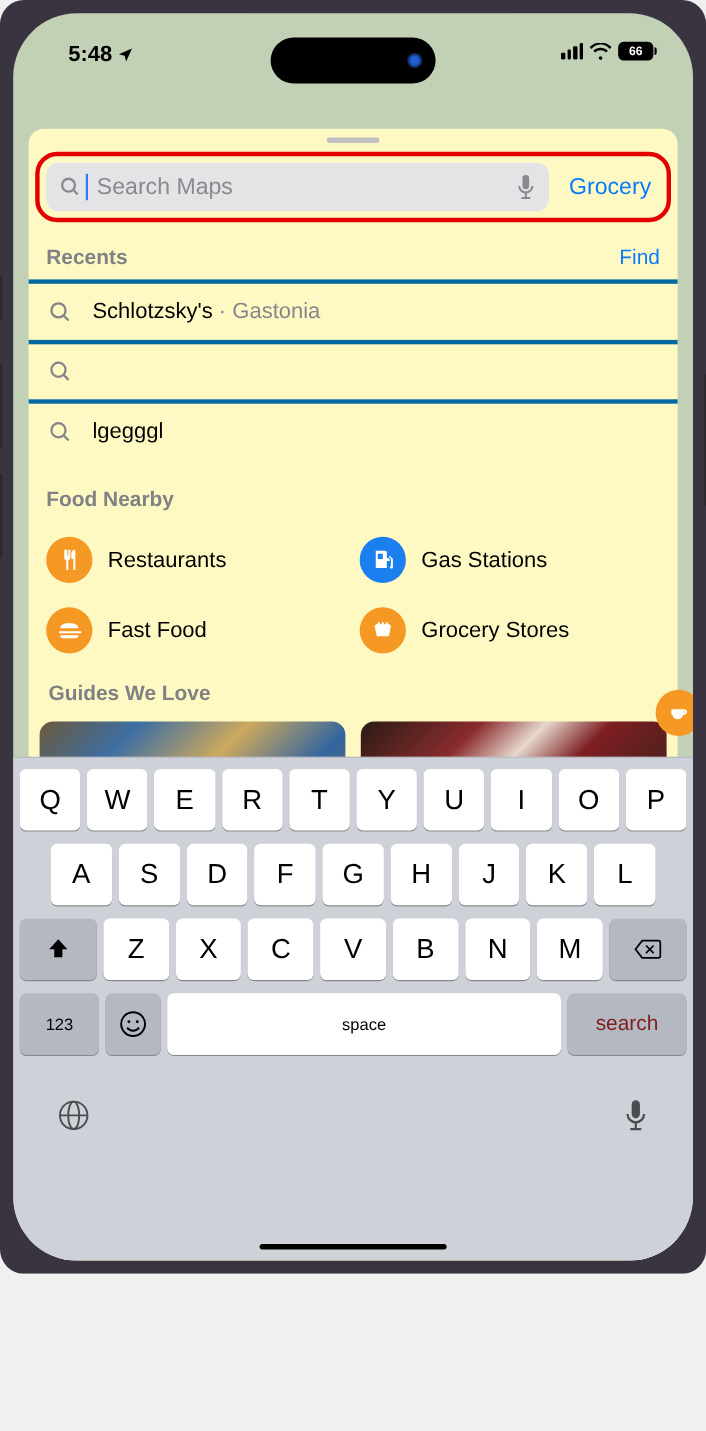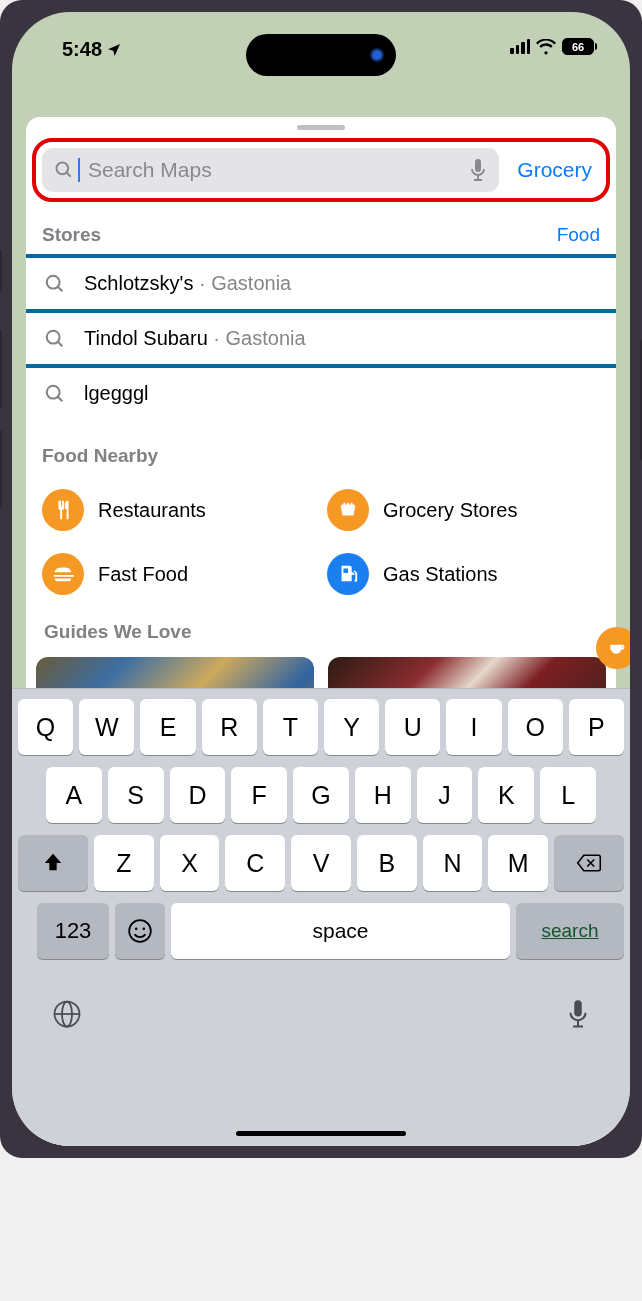--- a/index.html
+++ b/index.html
@@ -11,21 +11,21 @@
   .statusbar { position: absolute; top: 0; left: 0; right: 0; height: 80px; display: flex; justify-content: space-between; align-items: flex-start; padding: 26px 36px 0 50px; z-index: 40; font-weight: 600; color: #000; }
   .sb-left { font-size: 20px; display: flex; align-items: center; gap: 4px; }
   .sb-right { display: flex; align-items: center; gap: 6px; }
   .signal { display: flex; align-items: flex-end; gap: 2px; }
   .sbar { width: 3.5px; background: #000; border-radius: 1px; }
   .sbar.s1 { height: 6px; } .sbar.s2 { height: 9px; } .sbar.s3 { height: 12px; } .sbar.s4 { height: 15px; }
   .wifi { font-size: 18px; }
   .battery { border: 1.5px solid #000; border-radius: 5px; width: 32px; height: 17px; position: relative; display: flex; align-items: center; justify-content: center; font-size: 11px; font-weight: 700; background: #000; color: #fff; }
   .battery::after { content:""; position: absolute; right: -4px; top: 4px; width: 2.5px; height: 7px; background: #000; border-radius: 0 2px 2px 0; }
 
-  .sheet { position: absolute; top: 105px; left: 14px; right: 14px; bottom: 0; background: #ffffff; border-radius: 14px 14px 0 0; display: flex; flex-direction: column; }
+  .sheet { position: absolute; top: 105px; left: 14px; right: 14px; bottom: 0; background: #fef9c3; border-radius: 14px 14px 0 0; display: flex; flex-direction: column; }
   .grabber { width: 48px; height: 5px; background: #c0c0c2; border-radius: 3px; margin: 8px auto 4px; }
 
   .search-annot { border: 4px solid #e30000; border-radius: 20px; margin: 4px 6px 10px; padding: 6px 6px; display: flex; align-items: center; gap: 10px; }
   .searchbox { flex: 1; background: #e4e4e7; border-radius: 11px; display: flex; align-items: center; padding: 10px 12px; gap: 8px; }
   .search-icon svg, .mic svg { display: block; }
   .searchbox input { flex: 1; border: none; background: transparent; font-size: 21px; color: #8a8a8e; outline: none; }
   .searchbox input::placeholder { color: #8a8a8e; }
   .cursor { border-left: 2px solid #2f7af3; height: 24px; margin-left: -4px; }
   .cancel { color: #0a7aff; font-size: 21px; padding: 6px 8px; }
 
@@ -54,24 +54,24 @@
   .card { flex: 1; height: 92px; border-radius: 12px; }
   .card1 { background: linear-gradient(135deg,#6b5a3a 0%, #3d6ea3 25%, #cda95d 52%, #3064a0 78%, #8c7343 100%); }
   .card2 { background: linear-gradient(135deg,#2b1b14 0%, #8a2c2e 30%, #e6d7cc 46%, #7d1e22 62%, #32231b 100%); }
 
   .keyboard { position: absolute; left: 0; right: 0; bottom: 0; height: 458px; background: #ced2d8; border-top: 1px solid #b7bbc1; z-index: 60; display: flex; flex-direction: column; padding: 10px 6px 0; }
   .krow { display: flex; gap: 6px; justify-content: center; margin-bottom: 12px; }
   .key { background: #fff; border-radius: 6px; box-shadow: 0 1px 0 #86888b; flex: 1; height: 56px; display: flex; align-items: center; justify-content: center; font-size: 25px; color: #000; }
   .krow2 { padding: 0 28px; }
   .key-fn { background: #b3b8c1; }
   .key-shift, .key-bksp { flex: 0 0 70px; }
-  .key-123 { flex: 0 0 72px; font-size: 22px; margin-left: 19px; }
+  .key-123 { flex: 0 0 72px; font-size: 15px; }
   .key-emoji { flex: 0 0 50px; }
-  .key-space { flex: 1; font-size: 21px; text-align: center; }
-  .key-search { flex: 0 0 108px; font-size: 19px; color: #14532d; text-decoration: underline; }
+  .key-space { flex: 1; font-size: 15px; text-align: center; }
+  .key-search { flex: 0 0 108px; font-size: 19px; color: #7f1d1d; }
   .krow-bottom { display: flex; justify-content: space-between; padding: 28px 34px 0; color: #4a4c4f; }
   .home-ind { position: absolute; bottom: 10px; left: 50%; transform: translateX(-50%); width: 170px; height: 5px; background: #000; border-radius: 3px; z-index: 70; }
 
   .side-btn { position: absolute; background: #2d2730; border-radius: 3px; }
   .vol1 { left: -3px; top: 330px; width: 5px; height: 78px; }
   .vol2 { left: -3px; top: 430px; width: 5px; height: 78px; }
   .mute { left: -3px; top: 250px; width: 5px; height: 42px; }
   .pwr { right: -3px; top: 340px; width: 5px; height: 120px; }
 </style>
 </head>
@@ -130,41 +130,40 @@
                 <path d="M3 11a6 6 0 0012 0" stroke="#8a8a8e" stroke-width="1.8" fill="none"></path>
                 <line x1="9" y1="17" x2="9" y2="22" stroke="#8a8a8e" stroke-width="1.8"></line>
                 <line x1="5" y1="22" x2="13" y2="22" stroke="#8a8a8e" stroke-width="1.8"></line>
               </svg>
           </span>
         </div>
         <div class="cancel">Grocery</div>
       </div>
 
       <div class="section-hdr">
-        <span>Stores</span>
-        <span class="more">Food</span>
+        <span>Recents</span>
+        <span class="more">Find</span>
       </div>
 
       <div class="recent-item">
         <span class="ricon">
             <svg width="22" height="22" viewBox="0 0 24 24" fill="none" stroke="#838388" stroke-width="2.2">
               <circle cx="10" cy="10" r="7"></circle>
               <line x1="20" y1="20" x2="15" y2="15"></line>
             </svg>
           </span>
         <span><span>Schlotzsky's</span><span class="sub"> · Gastonia</span></span>
       </div>
       <div class="recent-item">
         <span class="ricon">
             <svg width="22" height="22" viewBox="0 0 24 24" fill="none" stroke="#838388" stroke-width="2.2">
               <circle cx="10" cy="10" r="7"></circle>
               <line x1="20" y1="20" x2="15" y2="15"></line>
             </svg>
           </span>
-        <span><span>Tindol Subaru</span><span class="sub"> · Gastonia</span></span>
       </div>
       <div class="recent-item">
         <span class="ricon">
             <svg width="22" height="22" viewBox="0 0 24 24" fill="none" stroke="#838388" stroke-width="2.2">
               <circle cx="10" cy="10" r="7"></circle>
               <line x1="20" y1="20" x2="15" y2="15"></line>
             </svg>
           </span>
         <span><span>lgegggl</span><span class="sub"></span></span>
       </div>
@@ -187,34 +186,34 @@
             <div class="ncircle orange">
                 <svg width="22" height="22" viewBox="0 0 24 24">
                   <path d="M3 10c0-3 3-5 9-5s9 2 9 5H3zm-1 3h22v2H2v-2zm1 4h18c0 2-1 3-3 3H6c-2 0-3-1-3-3z"></path>
                 </svg>
               </div>
             <span>Fast Food</span>
           </div>
         </div>
         <div class="nearby-col">
           <div class="nearby-item">
+            <div class="ncircle blue">
+                <svg width="22" height="22" viewBox="0 0 24 24">
+                  <path d="M5 3h9a2 2 0 012 2v5h1c1 0 2 1 2 2v6c0 1 1 1 1 0v-7l-2-2 1-1 3 3v8c0 2-3 2-3 0v-6c0-0-0-0-1 0h-2v7H5V3zm2 3v5h5V6H7z"></path>
+                </svg>
+              </div>
+            <span>Gas Stations</span>
+          </div>
+          <div class="nearby-item">
             <div class="ncircle orange">
                 <svg width="22" height="22" viewBox="0 0 24 24">
                   <path d="M4 8h16l-2 10H6L4 8zm3-4h2v3H7V4zm4 0h2v3h-2V4zm4 0h2v3h-2V4zM5 7V6h14v1l2 1H3l2-1z"></path>
                 </svg>
               </div>
             <span>Grocery Stores</span>
-          </div>
-          <div class="nearby-item">
-            <div class="ncircle blue">
-                <svg width="22" height="22" viewBox="0 0 24 24">
-                  <path d="M5 3h9a2 2 0 012 2v5h1c1 0 2 1 2 2v6c0 1 1 1 1 0v-7l-2-2 1-1 3 3v8c0 2-3 2-3 0v-6c0-0-0-0-1 0h-2v7H5V3zm2 3v5h5V6H7z"></path>
-                </svg>
-              </div>
-            <span>Gas Stations</span>
           </div>
         </div>
       </div>
 
       <div class="overflow-circles">
         <div class="ncircle orange">
             <svg width="20" height="20" viewBox="0 0 24 24" fill="#fff">
               <path d="M4 8h14a3 3 0 010 6h-1c-1 3-3 5-6 5s-5-2-6-5H4V8zm14 2v2a1 1 0 000-2z"></path>
             </svg>
           </div>

